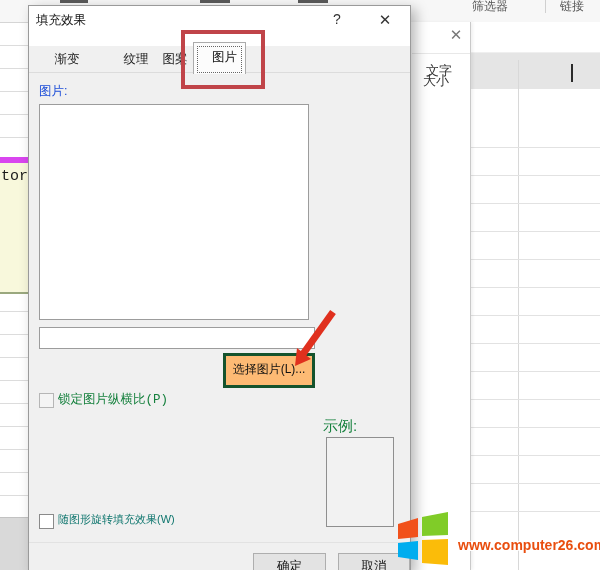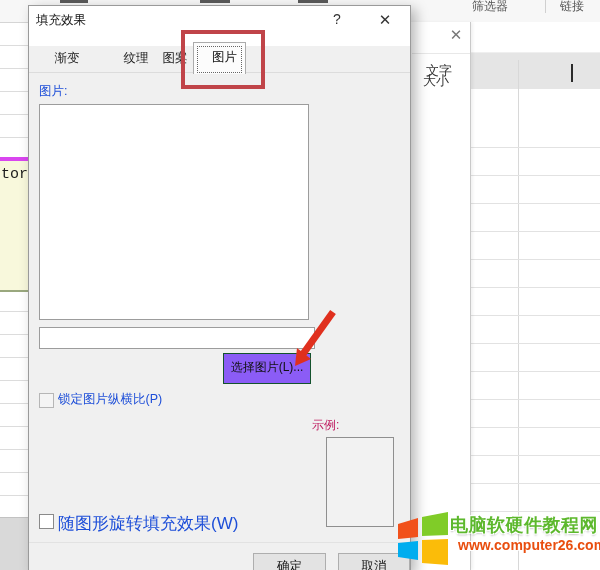--- a/index.html
+++ b/index.html
@@ -9,21 +9,21 @@
     font-family:"Liberation Sans","DejaVu Sans",sans-serif;
     -webkit-font-smoothing:antialiased;
   }
   .abs{position:absolute;}
 
   
   .left-sheet{left:0;top:0;width:28px;height:570px;background:#fff;}
   .left-grid-top{left:0;top:0;width:28px;height:157px;
     background:repeating-linear-gradient(to bottom,transparent 0 22px,#dcdcdc 22px 23px);}
   .yellow-cell{left:0;top:157px;width:28px;height:129px;background:#f8f8dc;
-    border-top:4px solid #d946ef;border-bottom:2px solid #9aa87e;overflow:hidden;}
+    border-top:6px solid #d946ef;border-bottom:2px solid #9aa87e;overflow:hidden;}
   .yellow-cell span{position:absolute;left:1px;top:5px;
     font-family:"Liberation Mono","DejaVu Sans Mono",monospace;font-size:15px;color:#1b1b1b;}
   .left-grid-bottom{left:0;top:289px;width:28px;height:228px;
     background:repeating-linear-gradient(to bottom,transparent 0 22px,#dcdcdc 22px 23px);}
   .left-gray-footer{left:0;top:517px;width:28px;height:53px;background:#d9d9d9;border-top:1px solid #c2c2c2;}
 
   
   .ribbon{left:0;top:0;width:600px;height:22px;background:#f7f7f7;border-bottom:1px solid #d5d5d5;}
   .ribbon-label{position:absolute;top:-2px;font-size:12px;color:#555;white-space:nowrap;}
   .ribbon-sep{position:absolute;left:545px;top:0;width:1px;height:13px;background:#d0d0d0;}
@@ -61,49 +61,49 @@
   .titlebar{position:absolute;left:0;top:0;width:100%;height:40px;background:#ffffff;}
   .title-text{position:absolute;left:7px;top:6px;font-size:12.5px;color:#111;}
   .title-btn{position:absolute;top:0;width:34px;height:27px;text-align:center;
     line-height:27px;font-size:14px;color:#333;cursor:default;}
   .btn-help{right:56px;}
   .btn-close{right:8px;font-size:15px;}
 
   
   .tabstrip-line{position:absolute;left:0;top:66px;width:100%;height:1px;background:#dcdcdc;}
   .tab{position:absolute;top:42px;height:24px;font-size:12.5px;color:#222;
-    text-align:center;line-height:22px;cursor:default;font-family:Liberation Mono, monospace;}
+    text-align:center;line-height:22px;cursor:default;}
   .tab-sel{position:absolute;left:164px;top:36px;width:51px;height:31px;
     background:#fcfcfc;border:1px solid #ababab;border-bottom:none;
     font-size:12.5px;color:#111;text-align:center;line-height:29px;cursor:default;}
   .tab-sel::after{content:"";position:absolute;left:3px;top:3px;right:3px;bottom:1px;
     border:1px dotted #666;}
   .tab-sel .lbl{position:relative;z-index:1;margin-left:10px;}
   .red-box{position:absolute;left:152px;top:24px;width:76px;height:51px;
     border:4px solid #c04449;z-index:5;}
 
   
   .lbl-picture{position:absolute;left:10px;top:77px;font-size:12.5px;color:#1d4ed8;}
   .picture-box{position:absolute;left:10px;top:98px;width:268px;height:214px;
     background:#fff;border:1px solid #9c9c9c;}
   .path-input{position:absolute;left:10px;top:321px;width:268px;height:20px;
     background:#fff;border:1px solid #9c9c9c;font-size:12px;padding:0 3px;box-sizing:content-box;
     font-family:"Liberation Sans",sans-serif;outline:none;}
   .btn-select{position:absolute;left:194px;top:347px;width:86px;height:29px;
-    background:#8b5cf6;border:1px solid #14532d;font-size:12px;color:#111;
+    background:#fdba74;border:3px solid #14532d;font-size:12px;color:#111;
     text-align:center;line-height:27px;cursor:default;}
   .checkbox{position:absolute;width:13px;height:13px;background:#fff;border:1px solid #8a8a8a;}
   .checkbox.disabled{border-color:#b6b6b6;background:#f4f4f4;}
   .cb1{left:10px;top:387px;}
-  .cb1-label{position:absolute;left:29px;top:385px;font-size:12.5px;color:#1d4ed8;}
-  .lbl-sample{position:absolute;left:283px;top:411px;font-size:12px;color:#be185d;}
+  .cb1-label{position:absolute;left:29px;top:385px;font-size:12.5px;color:#15803d;font-family:Liberation Mono, monospace;}
+  .lbl-sample{position:absolute;left:294px;top:411px;font-size:15px;color:#15803d;}
   .sample-box{position:absolute;left:297px;top:431px;width:66px;height:88px;
     background:#f2f2f2;border:1px solid #8f8f8f;}
   .cb2{left:10px;top:508px;}
-  .cb2-label{position:absolute;left:29px;top:506px;font-size:17px;color:#1d4ed8;}
+  .cb2-label{position:absolute;left:29px;top:506px;font-size:11px;color:#0f766e;}
   .footer-line{position:absolute;left:0;top:536px;width:100%;height:1px;background:#e2e2e2;}
   .btn-ok{position:absolute;left:224px;top:547px;width:71px;height:26px;}
   .btn-cancel{position:absolute;left:309px;top:547px;width:70px;height:26px;}
   .dlg-btn{background:#e3e3e3;border:1px solid #aeaeae;font-size:12.5px;color:#111;
     text-align:center;line-height:24px;cursor:default;}
 
   
   .arrow-svg{left:270px;top:302px;width:80px;height:78px;z-index:30;}
 </style>
 </head>
@@ -141,21 +141,20 @@
   <div class="pane-item" style="left:15px;top:50px;">大小</div>
 </div>
 
 <div class="abs watermark">
   <svg class="wm-logo" width="52" height="56" viewBox="0 0 52 56">
     <polygon points="0,12 20,6 20,25 0,27" fill="#f1511b"></polygon>
     <polygon points="24,5 50,0 50,23 24,24" fill="#80cc28"></polygon>
     <polygon points="0,31 20,29 20,48 0,45" fill="#00adef"></polygon>
     <polygon points="24,28 50,27 50,53 24,51" fill="#fbbc09"></polygon>
   </svg>
-  <div class="wm-name">电脑软硬件教程网</div>
   <div class="wm-url">www.computer26.com</div>
 </div>
 
 <div class="abs dialog">
   <div class="titlebar">
     <div class="title-text">填充效果</div>
     <div class="title-btn btn-help">?</div>
     <div class="title-btn btn-close">✕</div>
   </div>
 

